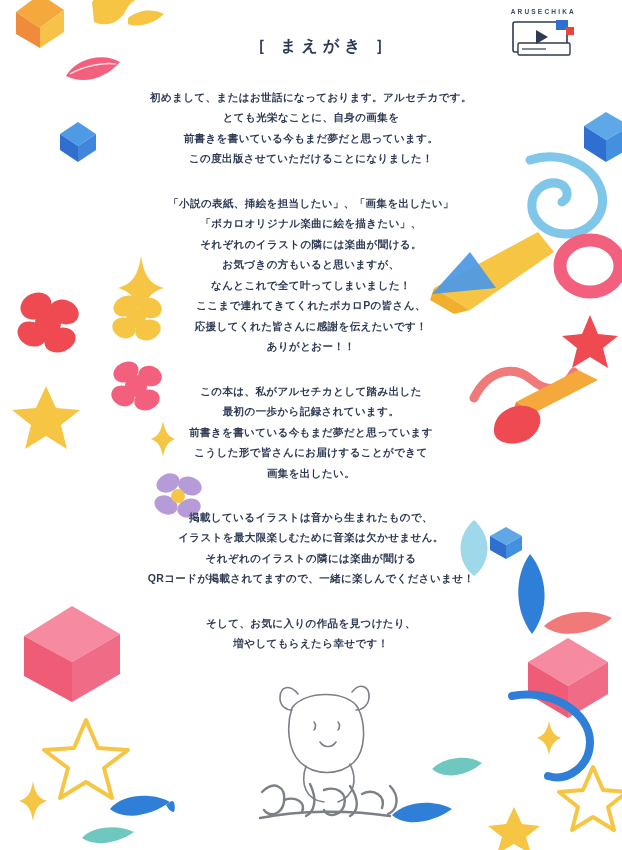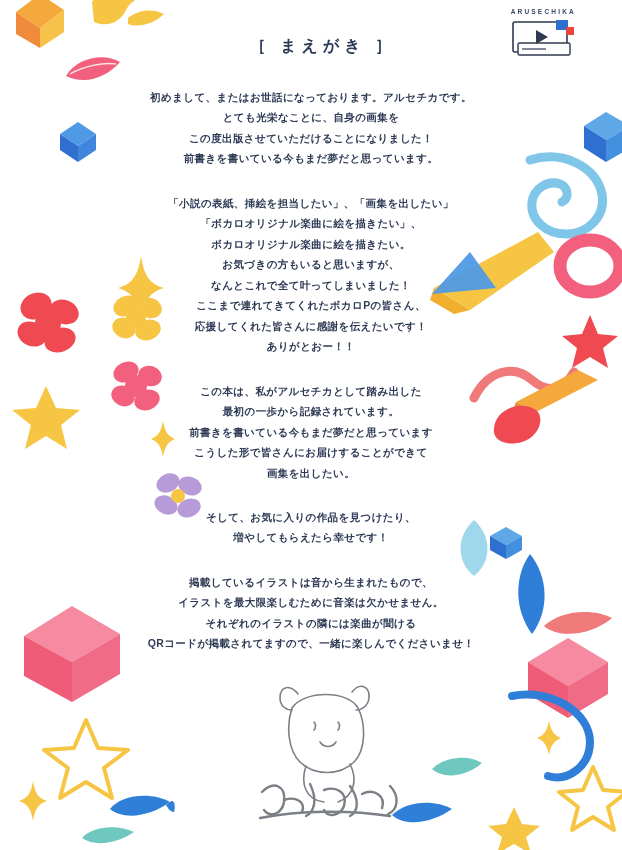--- a/index.html
+++ b/index.html
@@ -321,49 +321,49 @@
       </svg>
     </div>
   </div>
 
   <div class="content">
     <div class="title">［ まえがき ］</div>
     <div id="paras">
         <div class="para">
           <div>初めまして、またはお世話になっております。アルセチカです。</div>
           <div>とても光栄なことに、自身の画集を</div>
+          <div>前書きを書いている今もまだ夢だと思っています。</div>
           <div>この度出版させていただけることになりました！</div>
-          <div>前書きを書いている今もまだ夢だと思っています。</div>
         </div>
         <div class="para">
           <div>「小説の表紙、挿絵を担当したい」、「画集を出したい」</div>
           <div>「ボカロオリジナル楽曲に絵を描きたい」、</div>
-          <div>ボカロオリジナル楽曲に絵を描きたい。</div>
+          <div>それぞれのイラストの隣には楽曲が聞ける。</div>
           <div>お気づきの方もいると思いますが、</div>
           <div>なんとこれで全て叶ってしまいました！</div>
           <div>ここまで連れてきてくれたボカロPの皆さん、</div>
           <div>応援してくれた皆さんに感謝を伝えたいです！</div>
           <div>ありがとおー！！</div>
         </div>
         <div class="para">
           <div>この本は、私がアルセチカとして踏み出した</div>
           <div>最初の一歩から記録されています。</div>
           <div>前書きを書いている今もまだ夢だと思っています</div>
           <div>こうした形で皆さんにお届けすることができて</div>
           <div>画集を出したい。</div>
         </div>
         <div class="para">
-          <div>そして、お気に入りの作品を見つけたり、</div>
-          <div>増やしてもらえたら幸せです！</div>
-        </div>
-        <div class="para">
           <div>掲載しているイラストは音から生まれたもので、</div>
           <div>イラストを最大限楽しむために音楽は欠かせません。</div>
           <div>それぞれのイラストの隣には楽曲が聞ける</div>
           <div>QRコードが掲載されてますので、一緒に楽しんでくださいませ！</div>
+        </div>
+        <div class="para">
+          <div>そして、お気に入りの作品を見つけたり、</div>
+          <div>増やしてもらえたら幸せです！</div>
         </div>
       </div>
   </div>
 
   <div class="signature">
     <svg width="180" height="170" viewBox="0 0 180 170">
       <g fill="none" stroke="#7b7f86" stroke-width="1.6" stroke-linecap="round" stroke-linejoin="round">
 
         <path d="M58 34 C50 24 40 26 40 38 C40 46 46 50 52 50"></path>
         <path d="M112 32 C120 22 130 26 129 38 C128 46 122 50 116 50"></path>

